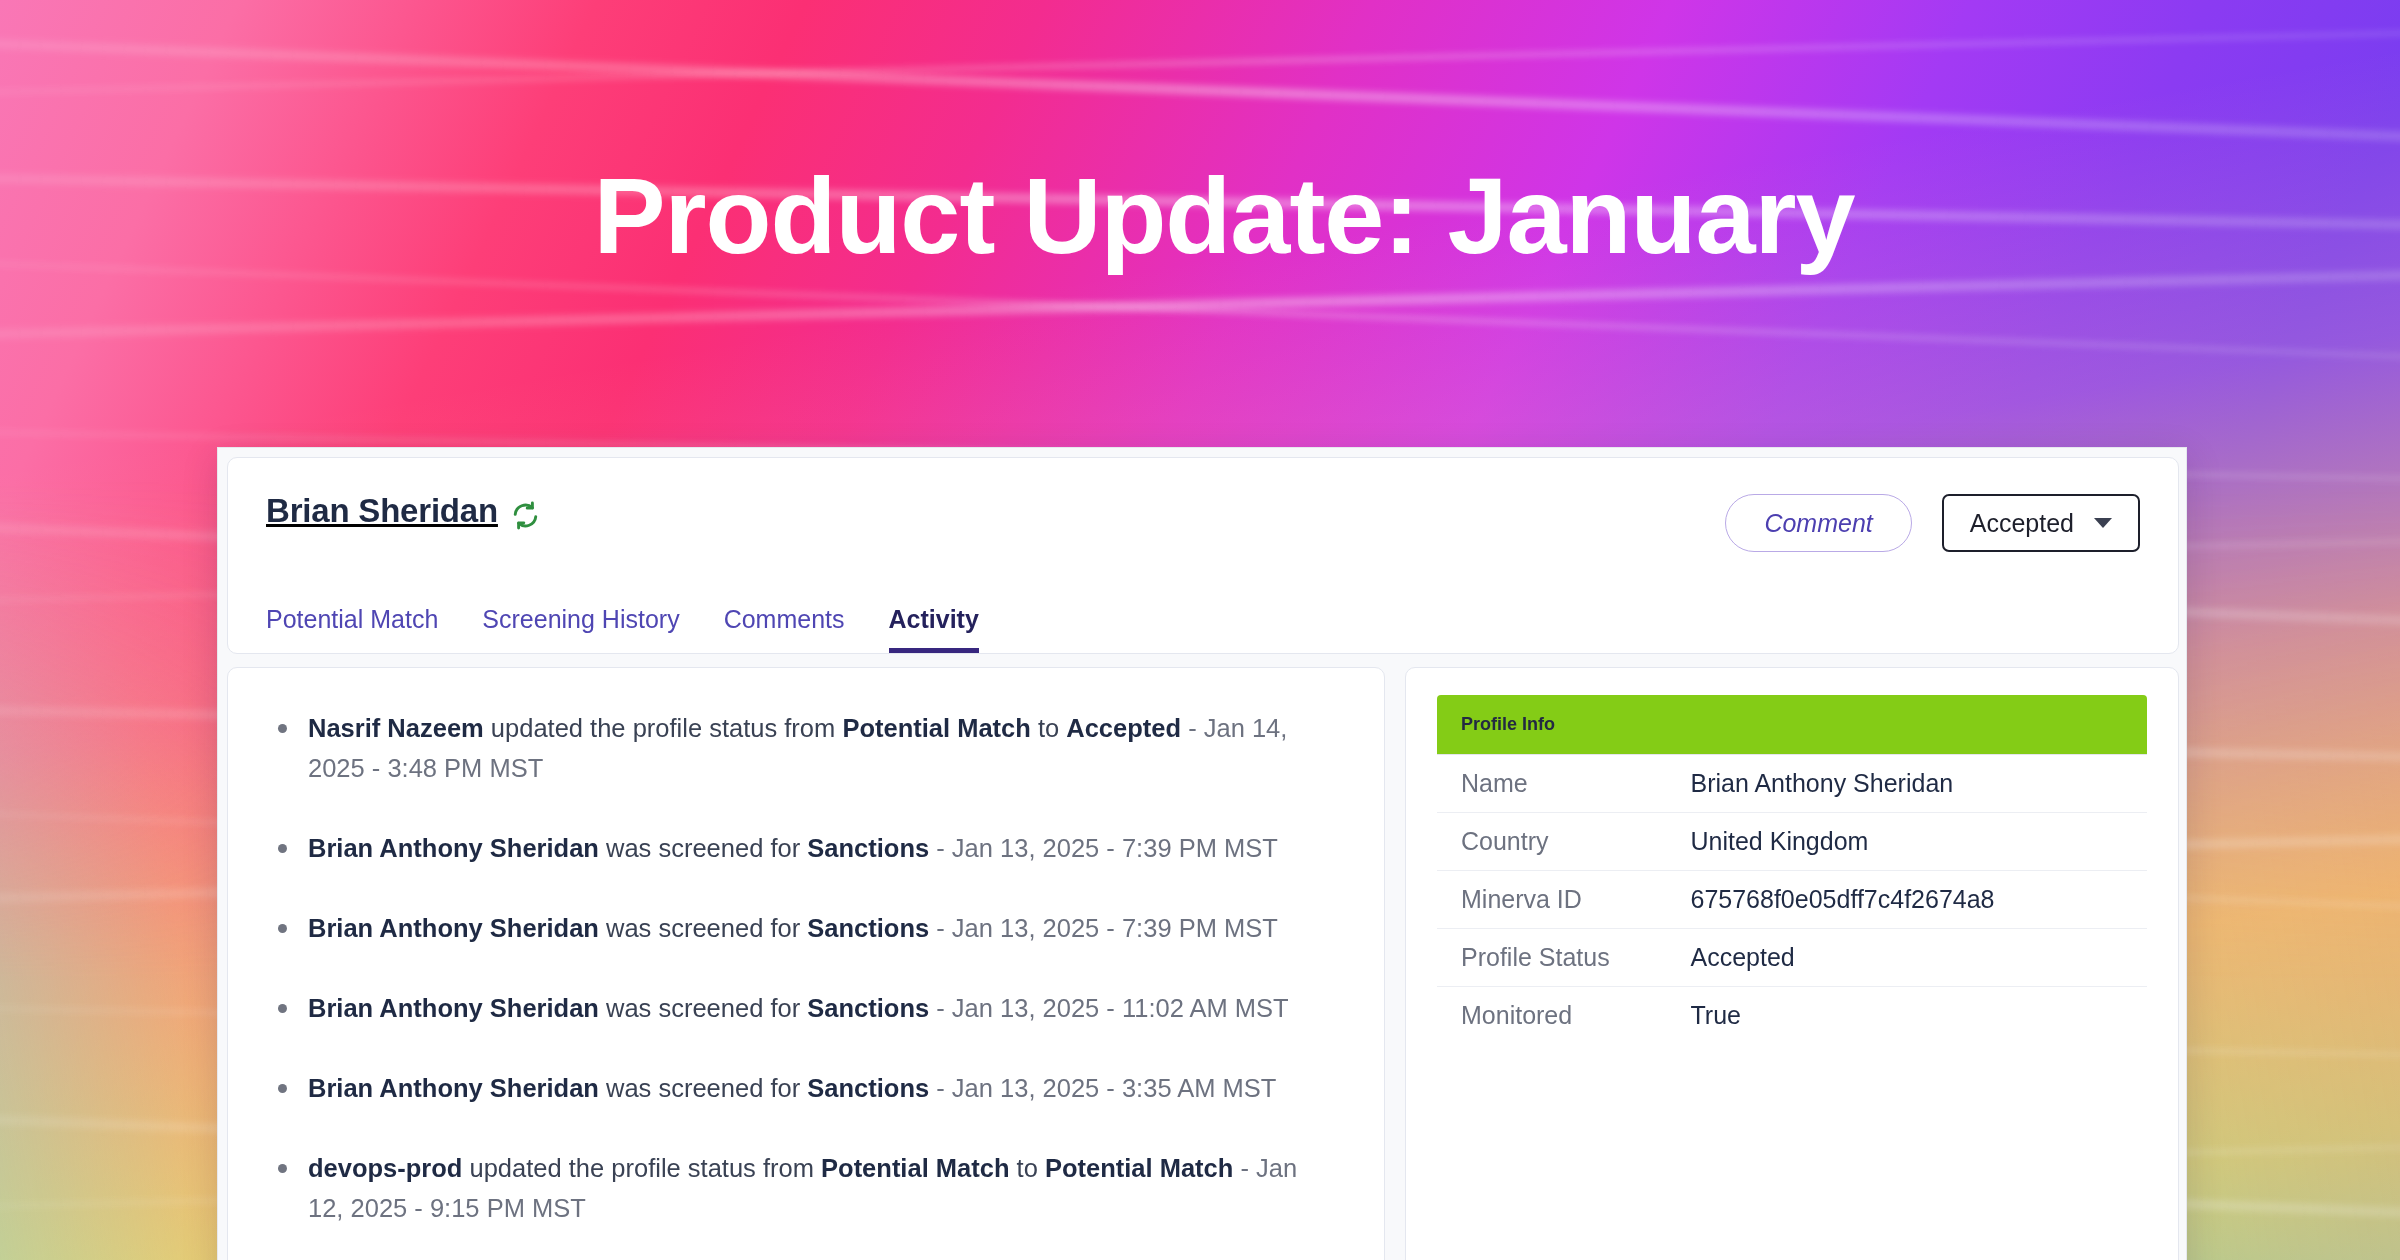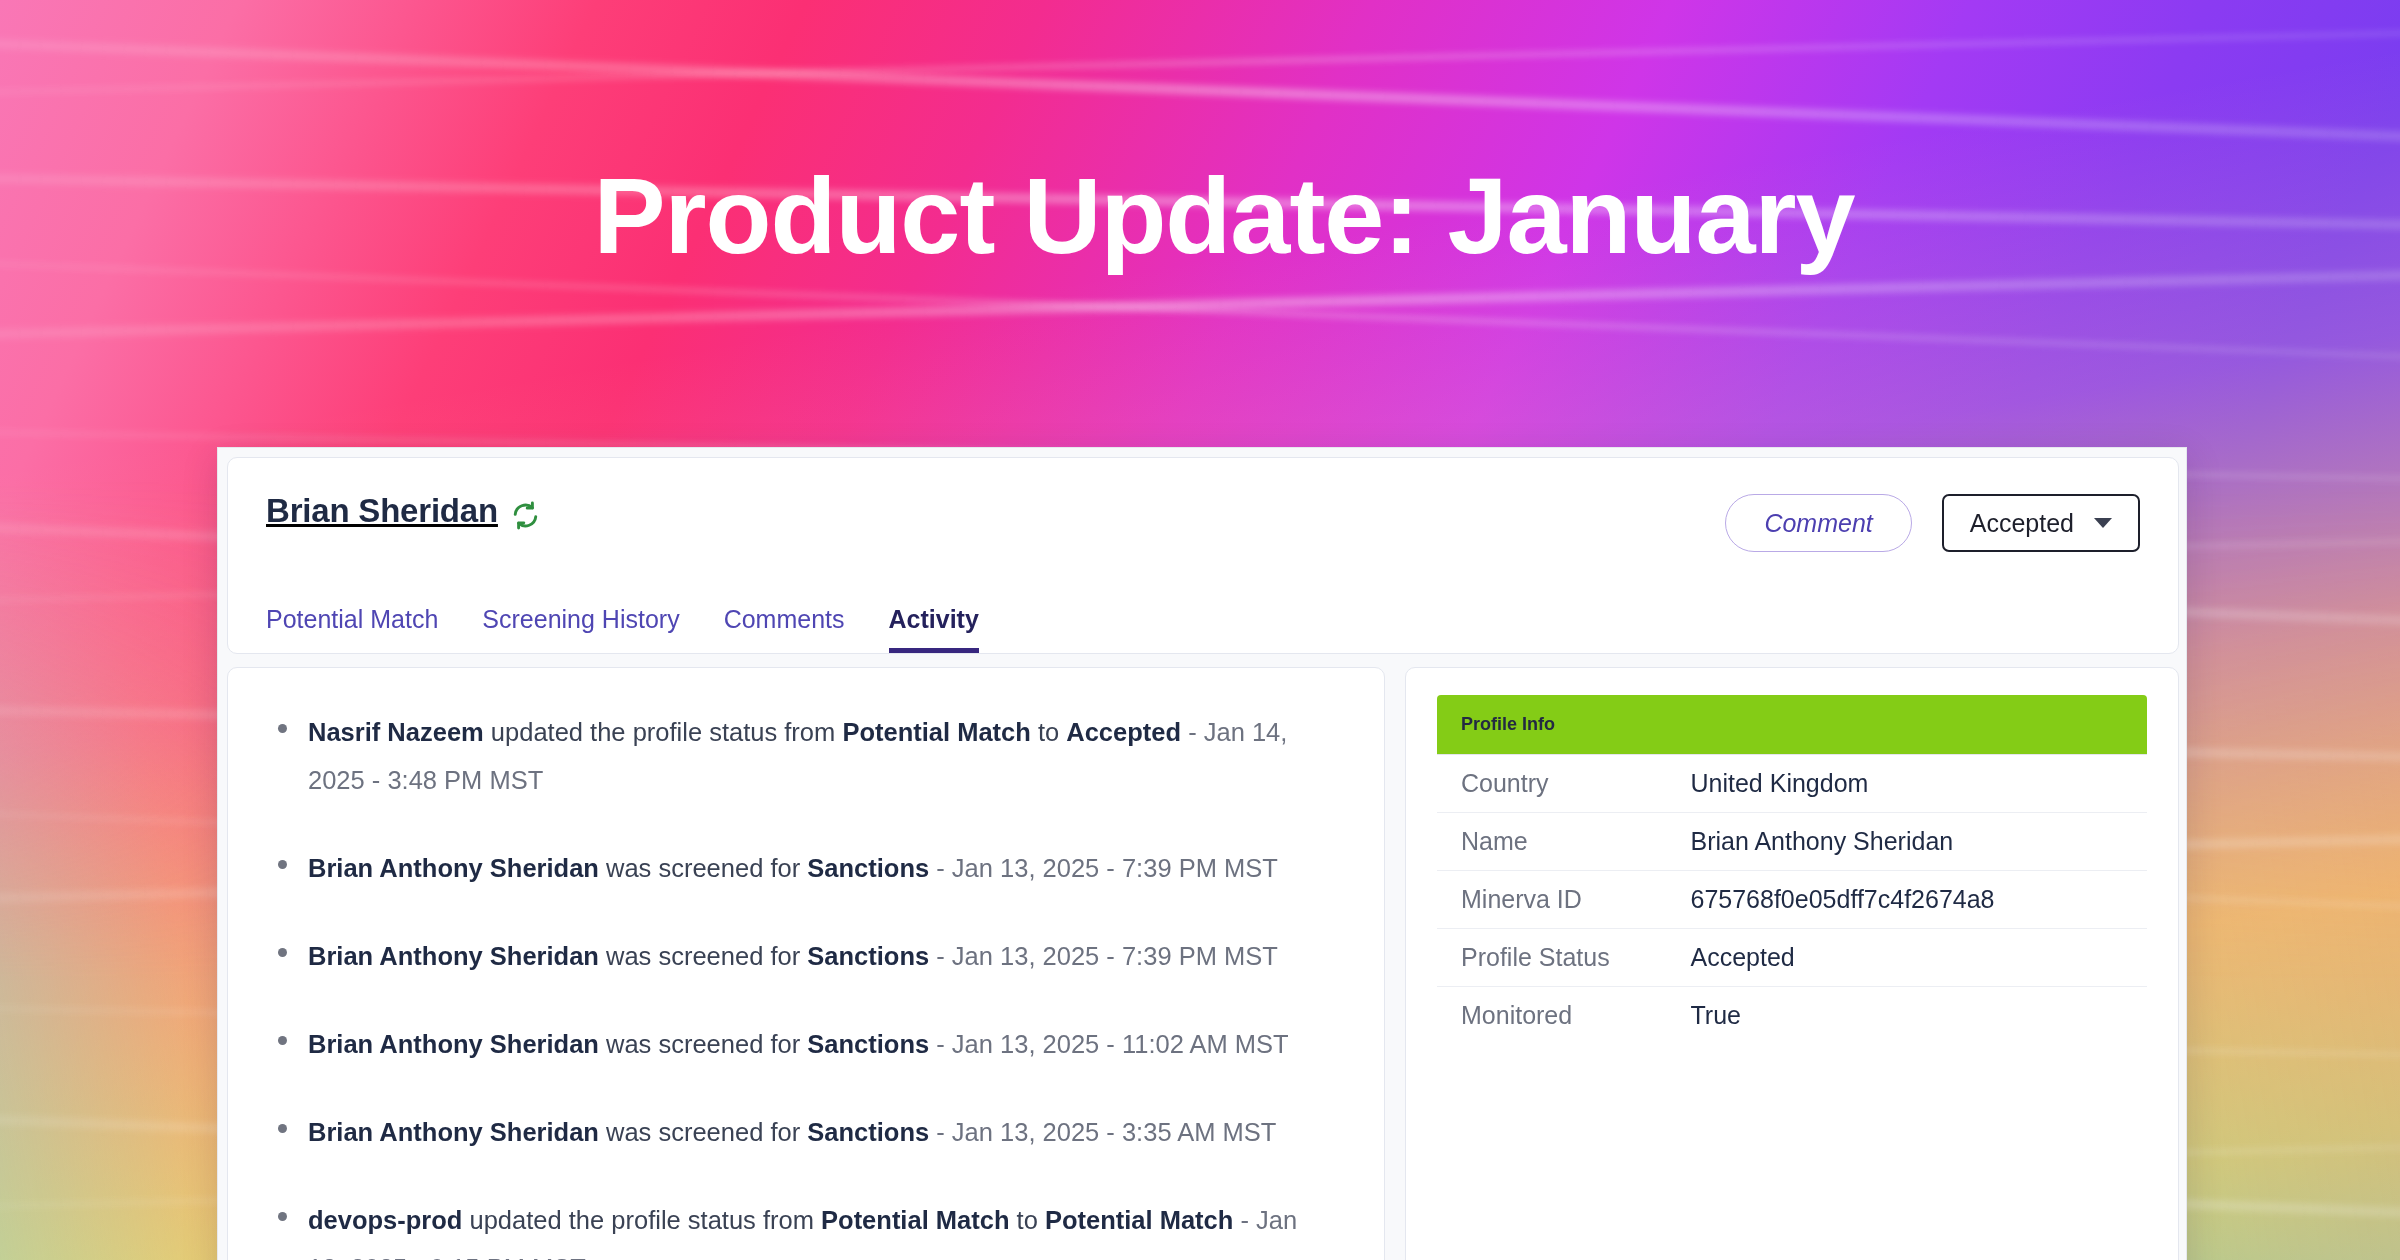--- a/index.html
+++ b/index.html
@@ -225,21 +225,21 @@
     overflow: hidden;
   }
 
   #activity-list { list-style: none; }
 
   .activity-item {
     position: relative;
     padding-left: 34px;
     margin-bottom: 40px;
     font-size: 25.5px;
-    line-height: 48px;
+    line-height: 40px;
     color: #6d7280;
   }
   .activity-item::before {
     content: "";
     position: absolute;
     left: 4px;
     top: 16px;
     width: 9px;
     height: 9px;
     border-radius: 50%;
@@ -365,26 +365,26 @@
         <li class="activity-item"><b>Brian Anthony Sheridan</b><span class="plain"> was screened for </span><b>Sanctions</b><span> - Jan 13, 2025 - 3:35 AM MST</span></li>
         <li class="activity-item"><b>devops-prod</b><span class="plain"> updated the profile status from </span><b>Potential Match</b><span class="plain"> to </span><b>Potential Match</b><span> - Jan 12, 2025 - 9:15 PM MST</span></li>
       </ul>
   </div>
 
   <div id="profile-info-card" class="card">
     <table id="profile-info-table">
       <caption>Profile Info</caption>
       <tbody id="profile-info-body">
           <tr>
+            <td class="info-label">Name</td>
+            <td class="info-value">Brian Anthony Sheridan</td>
+          </tr>
+          <tr>
             <td class="info-label">Country</td>
             <td class="info-value">United Kingdom</td>
-          </tr>
-          <tr>
-            <td class="info-label">Name</td>
-            <td class="info-value">Brian Anthony Sheridan</td>
           </tr>
           <tr>
             <td class="info-label">Minerva ID</td>
             <td class="info-value">675768f0e05dff7c4f2674a8</td>
           </tr>
           <tr>
             <td class="info-label">Profile Status</td>
             <td class="info-value">Accepted</td>
           </tr>
           <tr>

